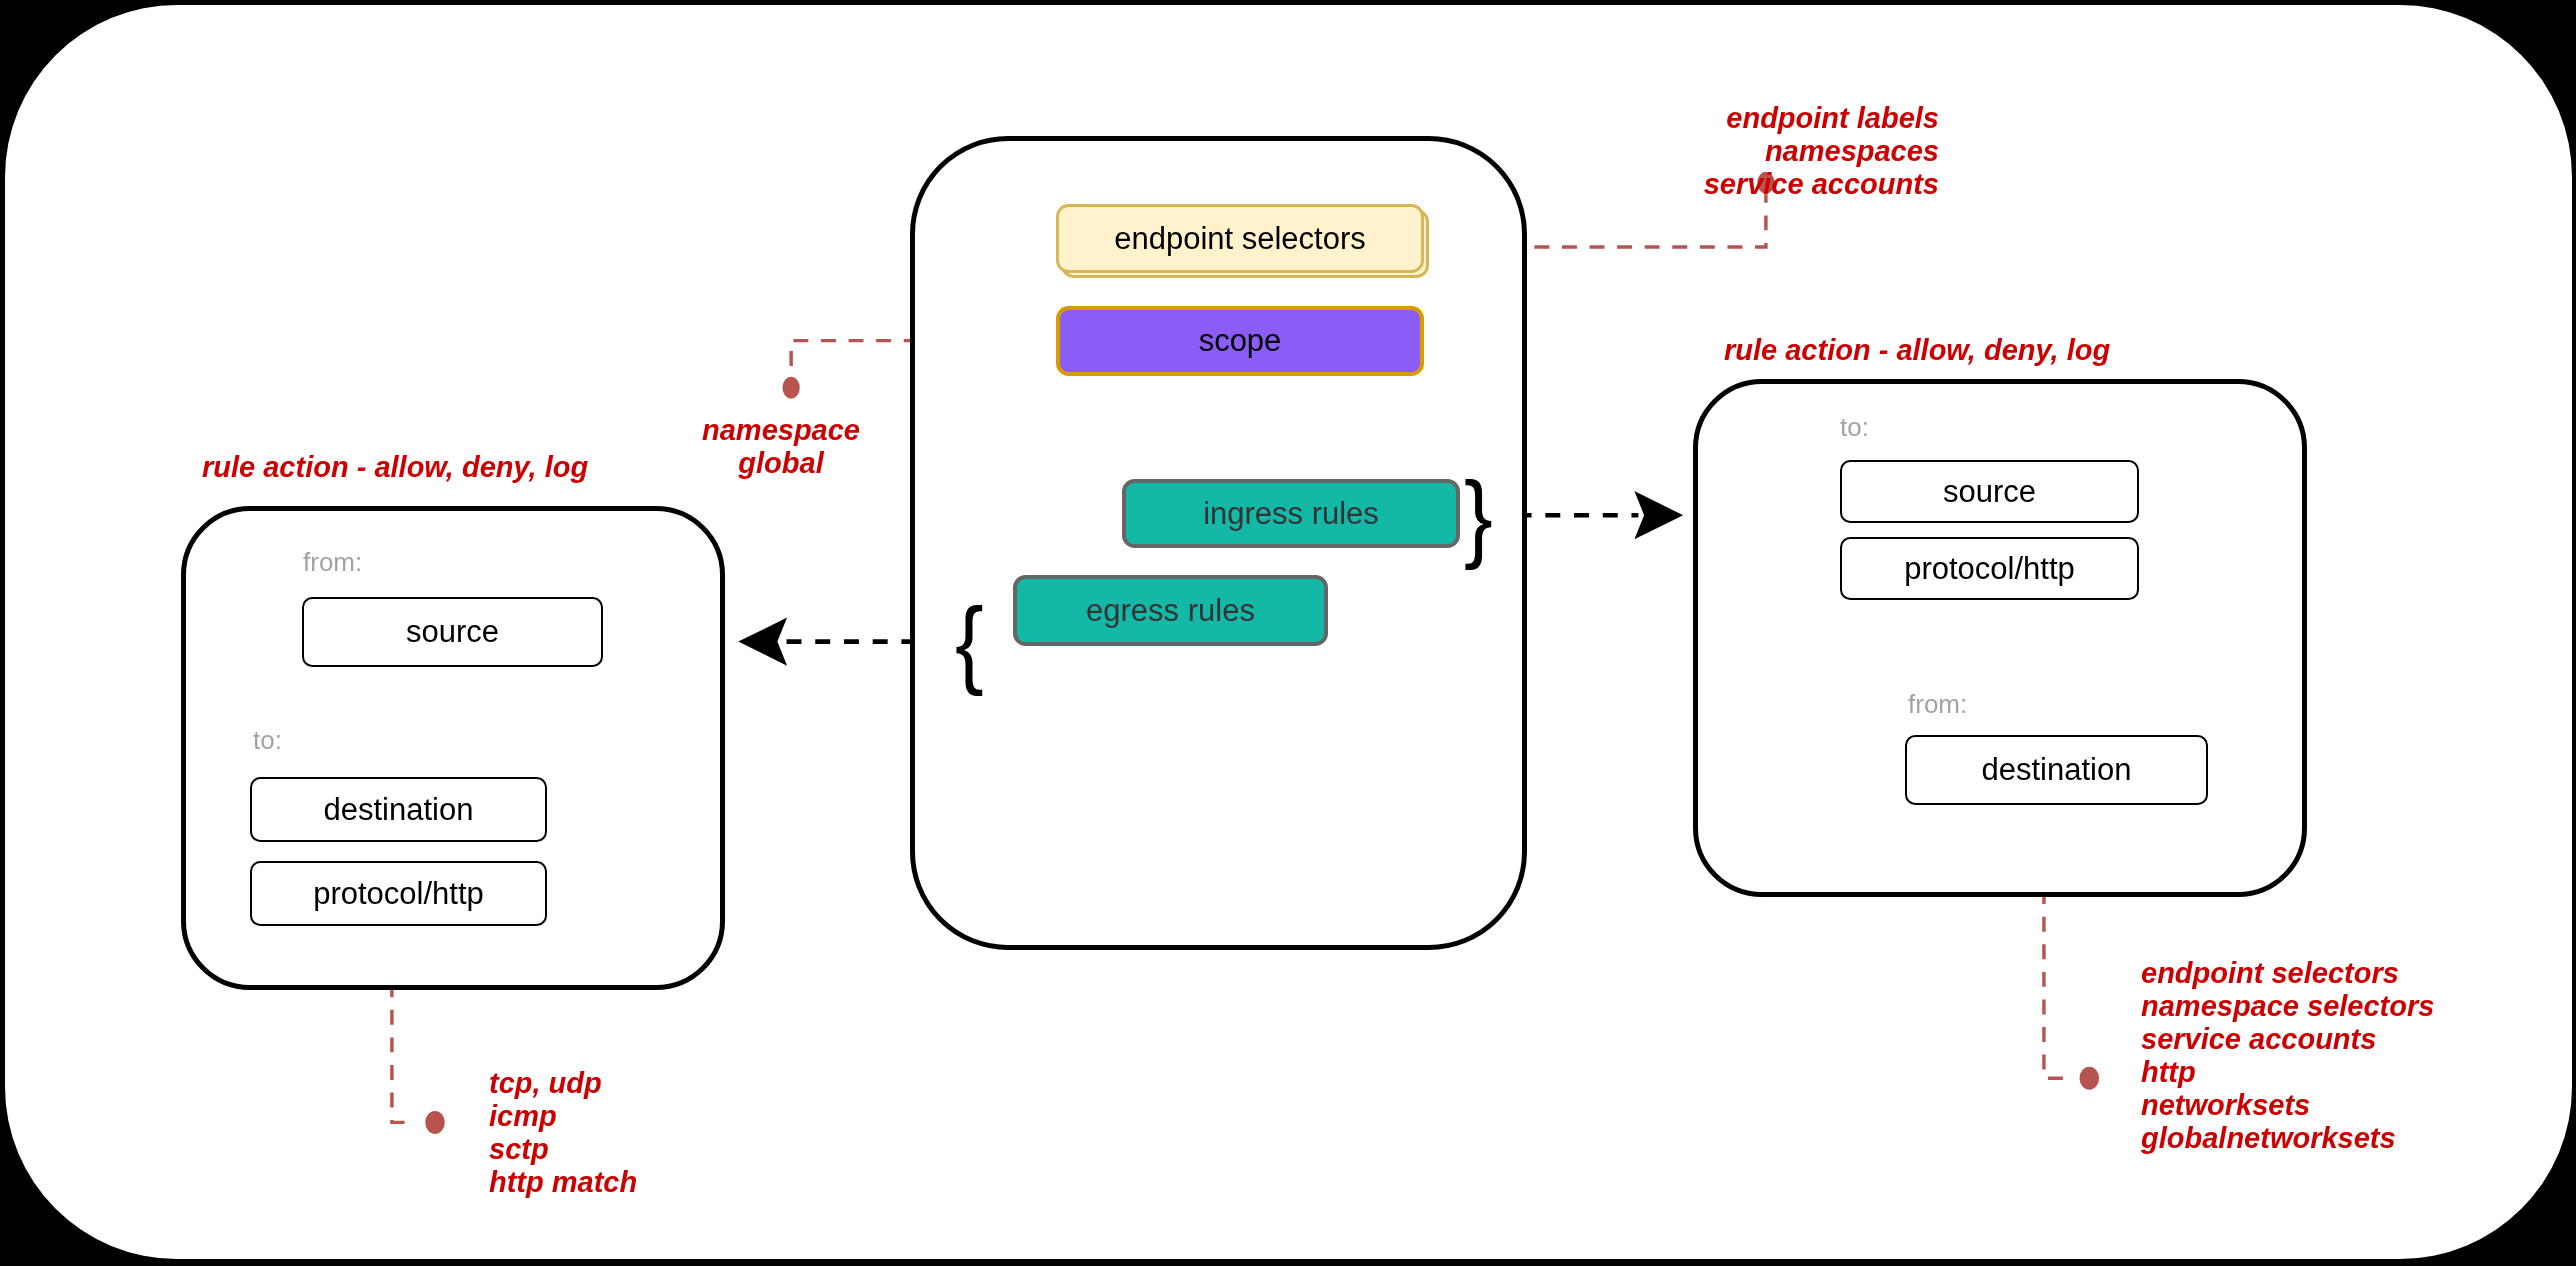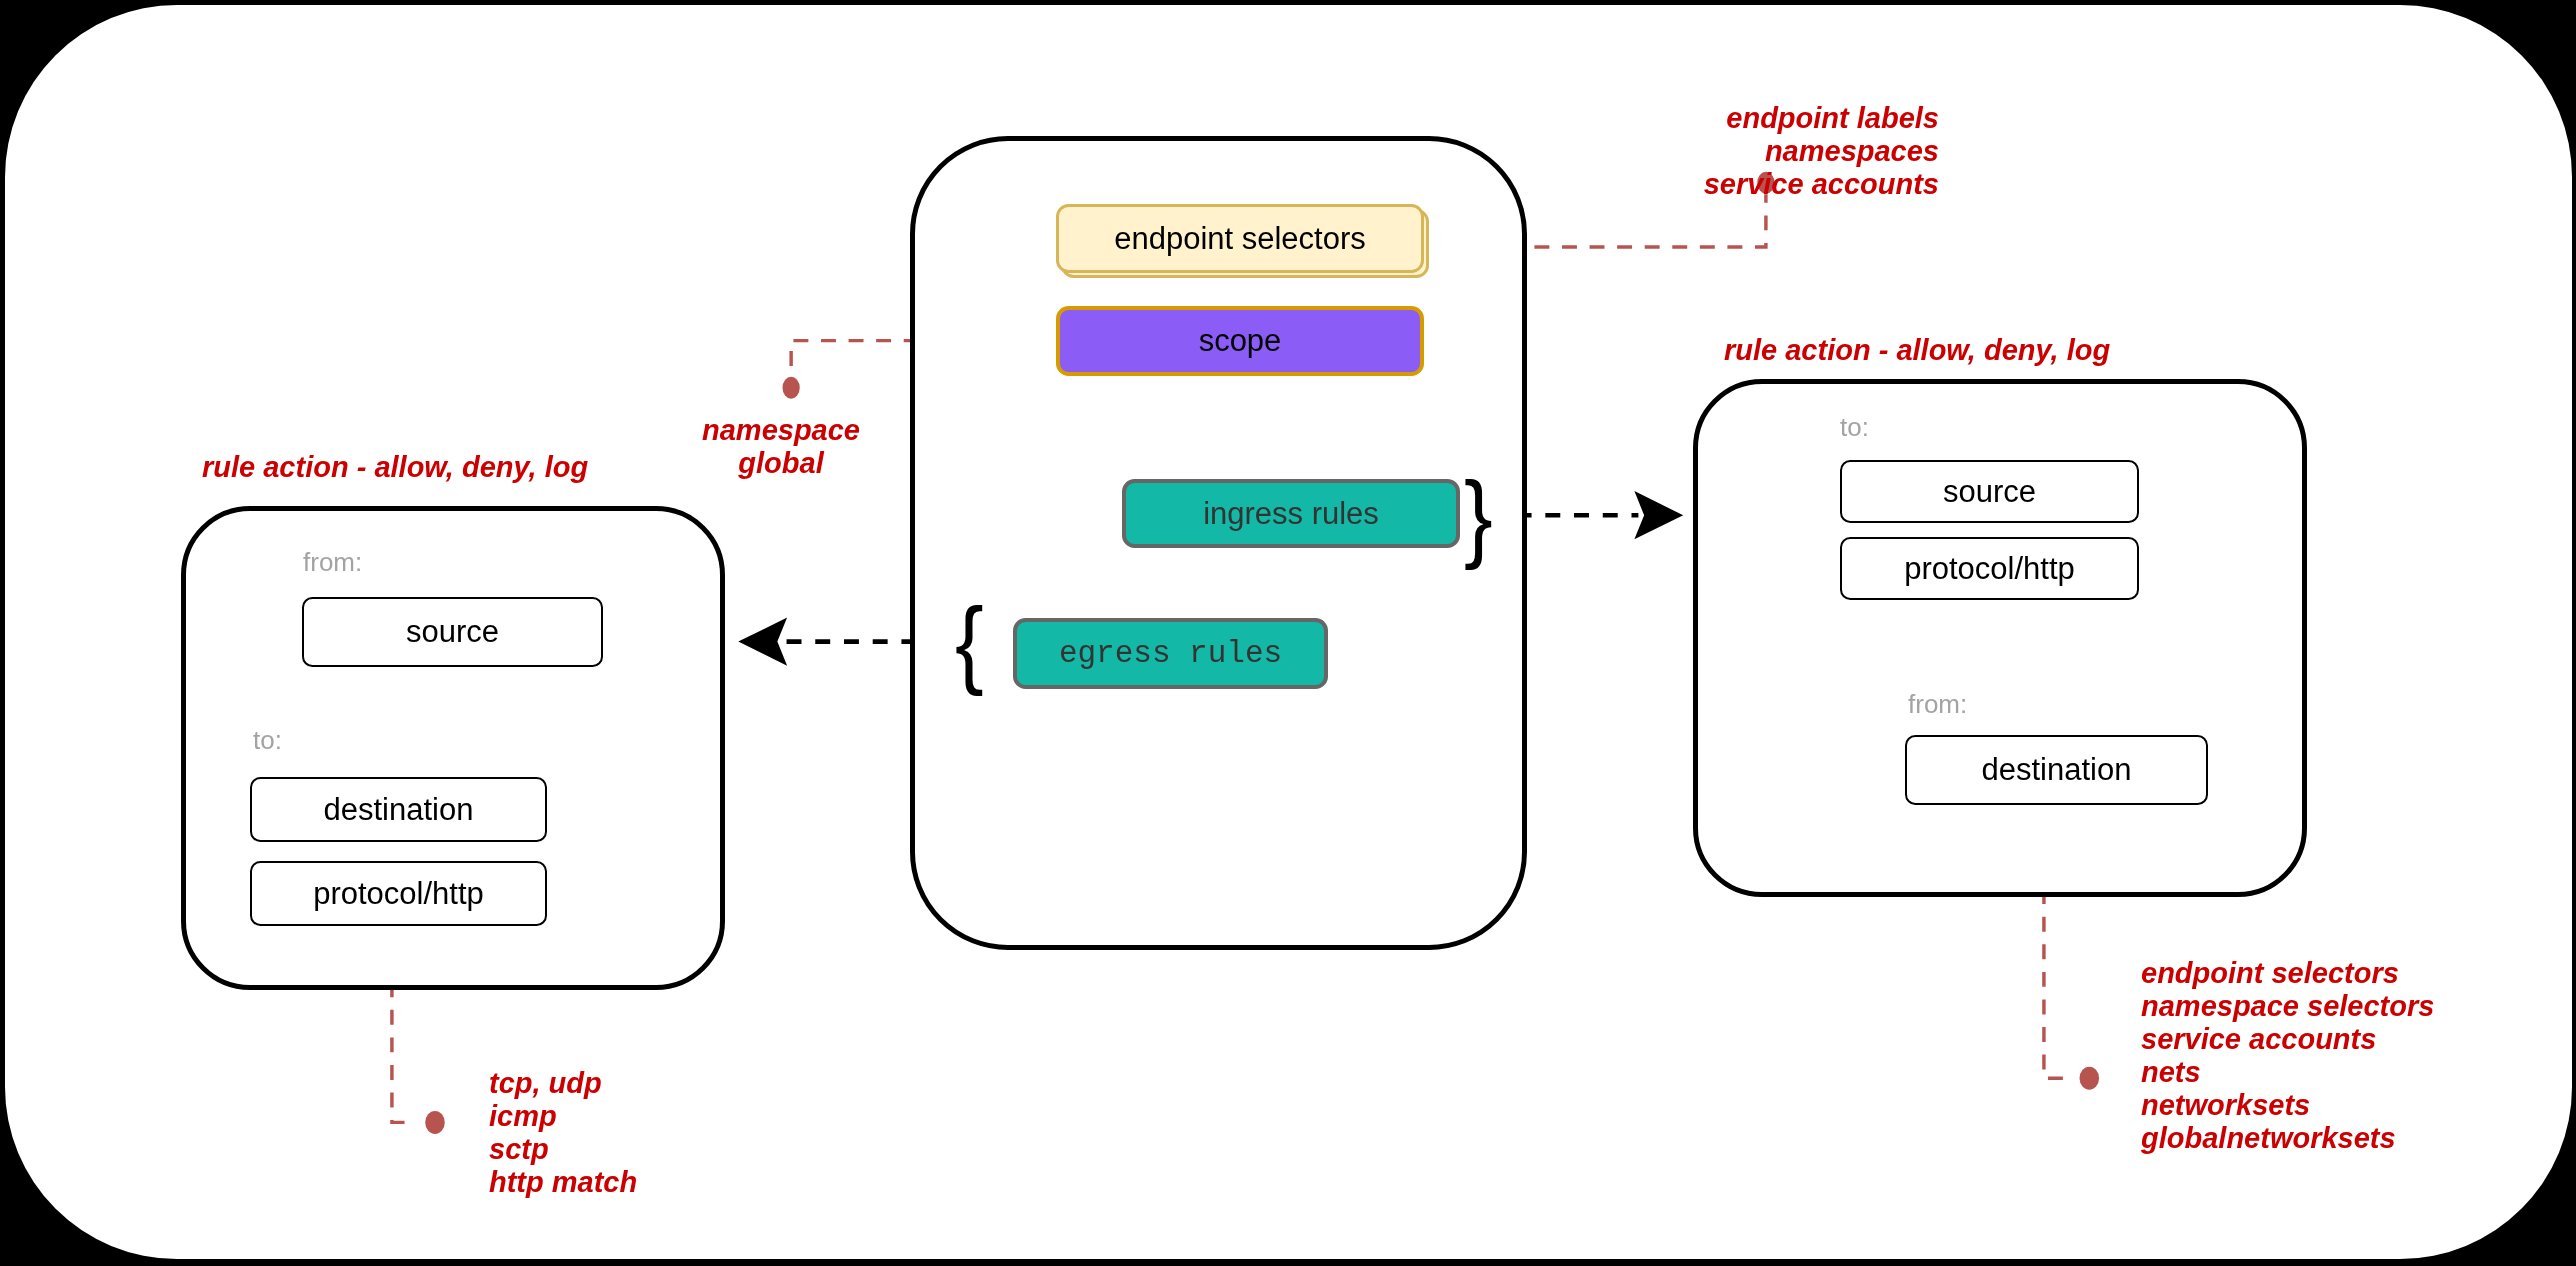--- a/index.html
+++ b/index.html
@@ -19,21 +19,21 @@
   .node{position:absolute;display:flex;align-items:center;justify-content:center;
         font-size:31px;color:#000;border-radius:10.3px;box-sizing:border-box;background:#fff;}
   .node.yellow{background:#FFF2CC;border:3.4px solid #D6B656;border-radius:12.6px;}
   .node.orange{background:#8b5cf6;border:4.6px solid #D79B00;border-radius:12.6px;}
   .node.gray{background:#14b8a6;border:4px solid #666666;border-radius:12.6px;color:#333333;}
   .node.plain{border:2.9px solid #000;}
 
   .n-endpoint{left:1056px;top:204px;width:368px;height:69px;}
   .n-scope{left:1056px;top:306px;width:368px;height:70px;}
   .n-ingress{left:1122px;top:479px;width:338px;height:69px;}
-  .n-egress{left:1013px;top:618px;width:315px;height:71px;font-family:Liberation Mono, monospace;}
+  .n-egress{left:1013px;top:575px;width:315px;height:71px;}
 
   .n-l-source{left:302px;top:597px;width:301px;height:70px;}
   .n-l-dest{left:250px;top:777px;width:297px;height:65px;}
   .n-l-proto{left:250px;top:861px;width:297px;height:65px;}
 
   .n-r-source{left:1840px;top:460px;width:299px;height:63px;}
   .n-r-proto{left:1840px;top:537px;width:299px;height:63px;}
   .n-r-dest{left:1905px;top:735px;width:303px;height:70px;}
 
   
@@ -152,18 +152,18 @@
     <div>tcp, udp</div>
     <div>icmp</div>
     <div>sctp</div>
     <div>http match</div>
   </div>
 
   <div class="red-note note-dest">
     <div>endpoint selectors</div>
     <div>namespace selectors</div>
     <div>service accounts</div>
-    <div>nets</div>
+    <div>http</div>
     <div>networksets</div>
     <div>globalnetworksets</div>
   </div>
 </div>
 
 
 </body></html>

